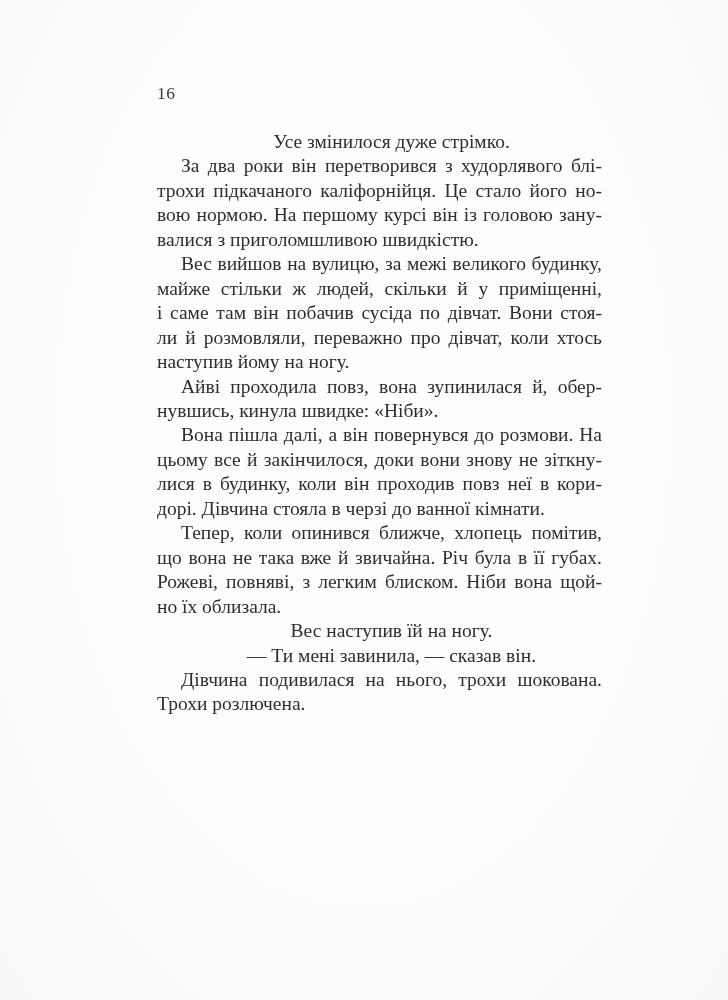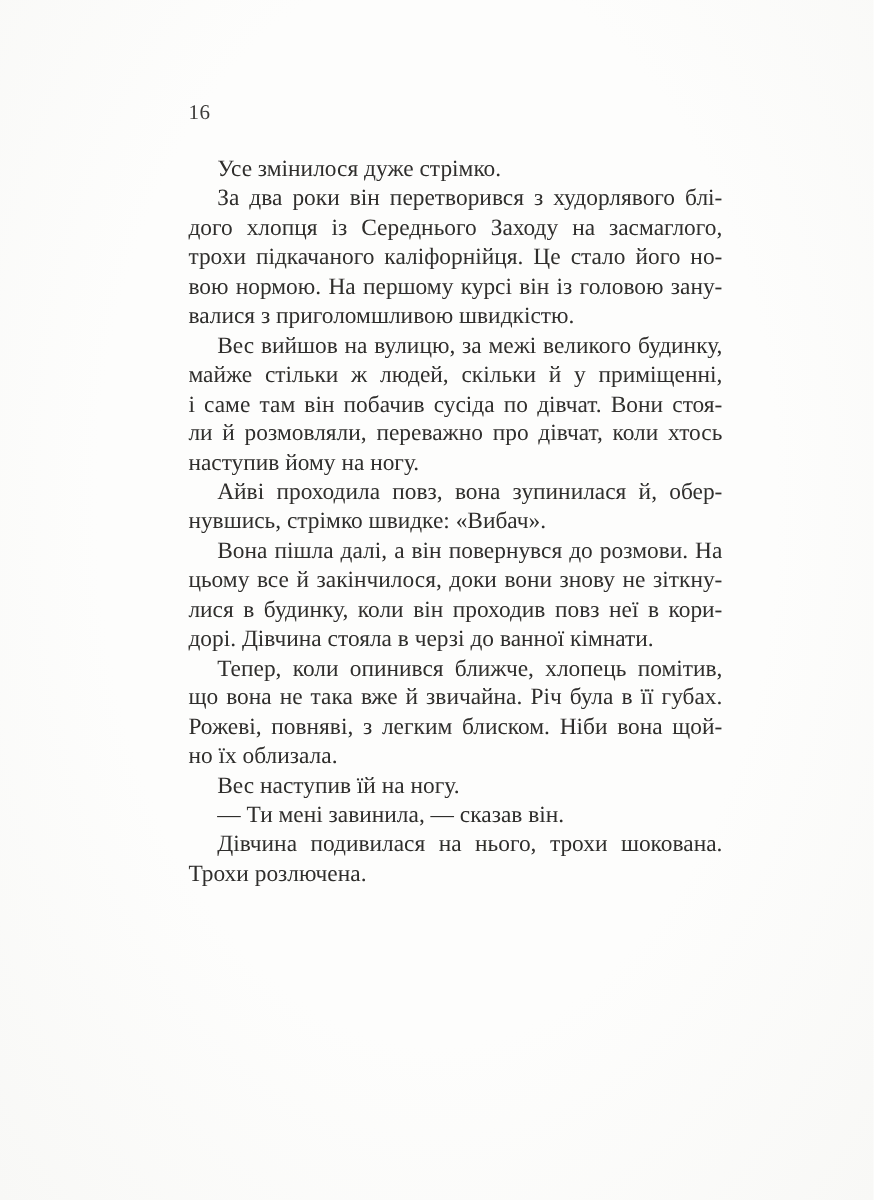--- a/index.html
+++ b/index.html
@@ -42,48 +42,48 @@
   .line {
     white-space: normal;
     text-align: left;
   }
   .line.justify {
     text-align: justify;
     text-align-last: justify;
   }
   .line.indent {
     text-indent: 24px;
+    text-align: center;
   }
 </style>
 </head>
 <body>
 
 <div class="scan">
   <div class="page-number">16</div>
   <div class="text-block">
       <div class="paragraph">
         <div class="line indent">Усе змінилося дуже стрімко.</div>
       </div>
       <div class="paragraph">
         <div class="line indent justify">За два роки він перетворився з худорлявого блі-</div>
-        <div class="line justify">дого хлопця із Середнього Заходу на засмаглого,</div>
         <div class="line justify">трохи підкачаного каліфорнійця. Це стало його но-</div>
         <div class="line justify">вою нормою. На першому курсі він із головою зану-</div>
         <div class="line">валися з приголомшливою швидкістю.</div>
       </div>
       <div class="paragraph">
         <div class="line indent justify">Вес вийшов на вулицю, за межі великого будинку,</div>
         <div class="line justify">майже стільки ж людей, скільки й у приміщенні,</div>
         <div class="line justify">і саме там він побачив сусіда по дівчат. Вони стоя-</div>
         <div class="line justify">ли й розмовляли, переважно про дівчат, коли хтось</div>
         <div class="line">наступив йому на ногу.</div>
       </div>
       <div class="paragraph">
         <div class="line indent justify">Айві проходила повз, вона зупинилася й, обер-</div>
-        <div class="line">нувшись, стрімко швидке: «Вибач».</div>
+        <div class="line">нувшись, кинула швидке: «Ніби».</div>
       </div>
       <div class="paragraph">
         <div class="line indent justify">Вона пішла далі, а він повернувся до розмови. На</div>
         <div class="line justify">цьому все й закінчилося, доки вони знову не зіткну-</div>
         <div class="line justify">лися в будинку, коли він проходив повз неї в кори-</div>
         <div class="line">дорі. Дівчина стояла в черзі до ванної кімнати.</div>
       </div>
       <div class="paragraph">
         <div class="line indent justify">Тепер, коли опинився ближче, хлопець помітив,</div>
         <div class="line justify">що вона не така вже й звичайна. Річ була в її губах.</div>

